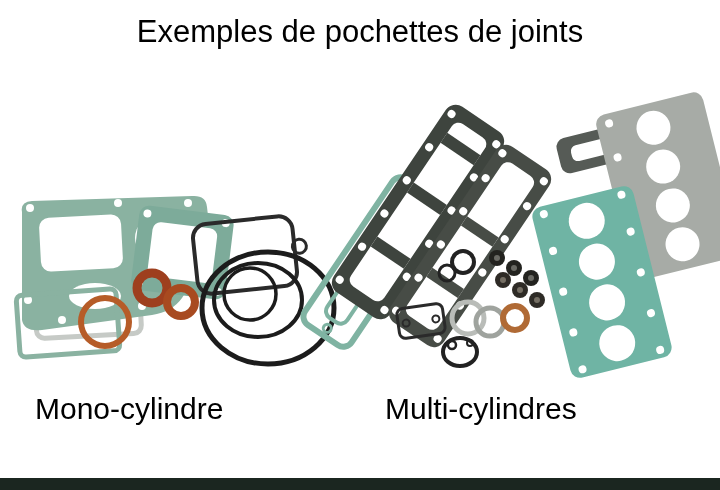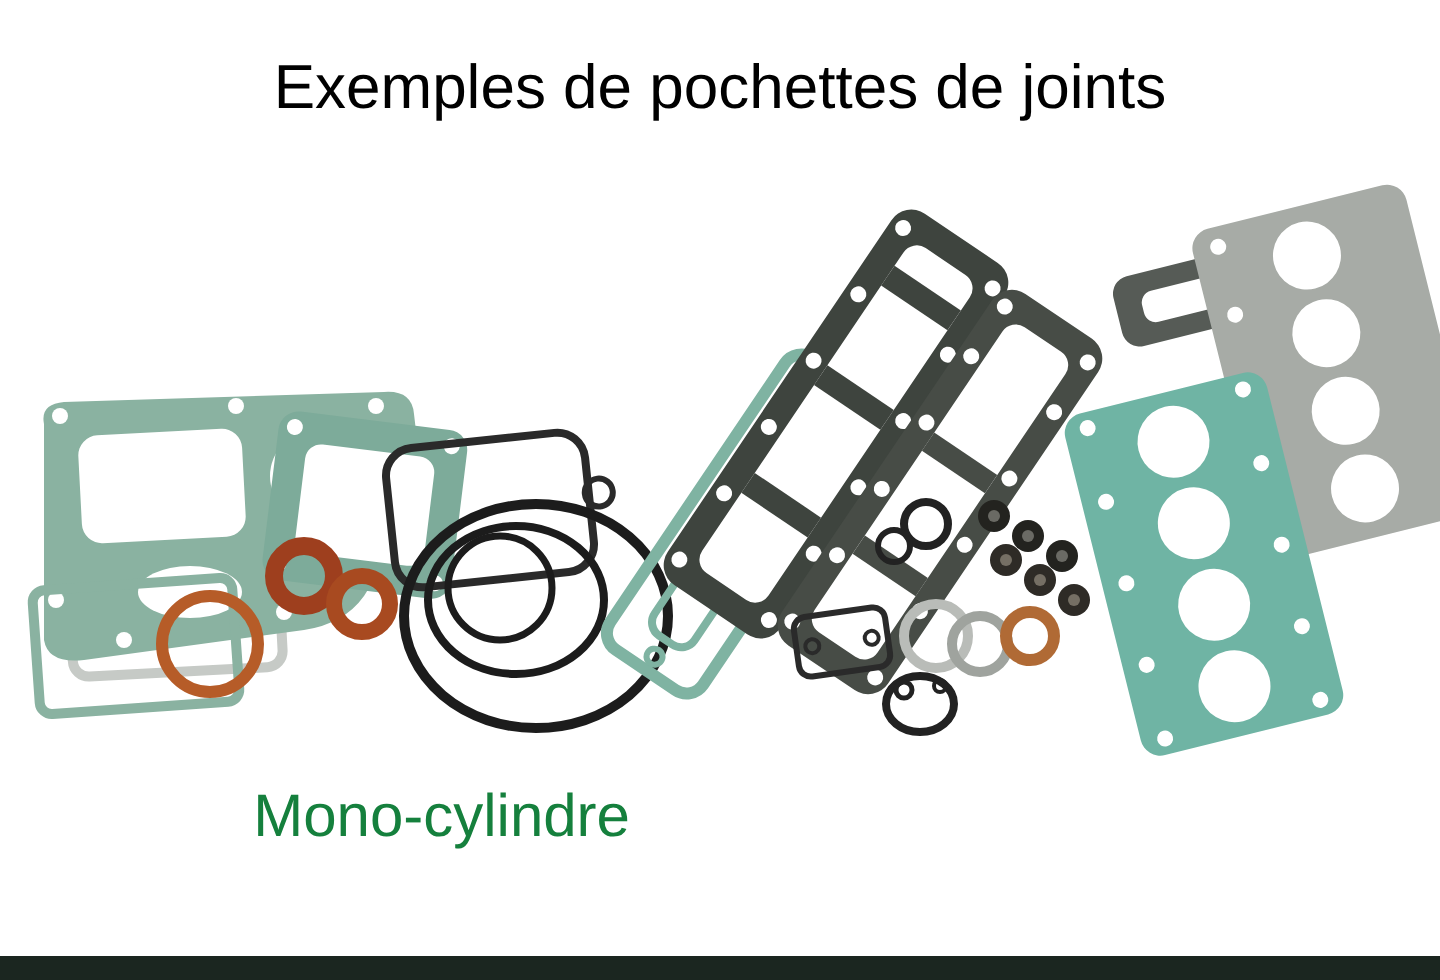--- a/index.html
+++ b/index.html
@@ -9,31 +9,30 @@
     background:#ffffff;
     overflow:hidden;
     font-family:"Liberation Sans","DejaVu Sans",sans-serif;
     color:#000;
   }
   .title{
     position:absolute;top:12px;left:0;width:720px;
     text-align:center;
     font-size:31px;line-height:1.28;
     color:#000;
-    margin-top:12px;
   }
   .title span{display:block;}
   .scene{
     position:absolute;top:0;left:0;width:720px;height:490px;
   }
   .caption{
     position:absolute;top:392px;
     font-size:30px;
-    text-align:right;
-    color:#15803d;
+    text-align:left;
+    color:#000000;
     white-space:nowrap;
   }
   .caption-left{left:35px;width:280px;}
   .caption-right{left:385px;width:300px;}
   .bottom-bar{
     position:absolute;left:0;bottom:0;width:720px;height:12px;
     background:#1b2620;
   }
 </style>
 </head>
@@ -224,15 +223,16 @@
 
       <g>
         <ellipse cx="460" cy="352" rx="17" ry="14" fill="none" stroke="#222222" stroke-width="4"></ellipse>
         <circle cx="452" cy="345" r="4" fill="none" stroke="#222222" stroke-width="2.5"></circle>
         <circle cx="470" cy="343" r="3" fill="none" stroke="#222222" stroke-width="2"></circle>
       </g>
     </g>
   </svg>
 
   <div class="caption caption-left">Mono-cylindre</div>
+  <div class="caption caption-right">Multi-cylindres</div>
 
   <div class="bottom-bar"></div>
 </div>
 
 </body></html>

